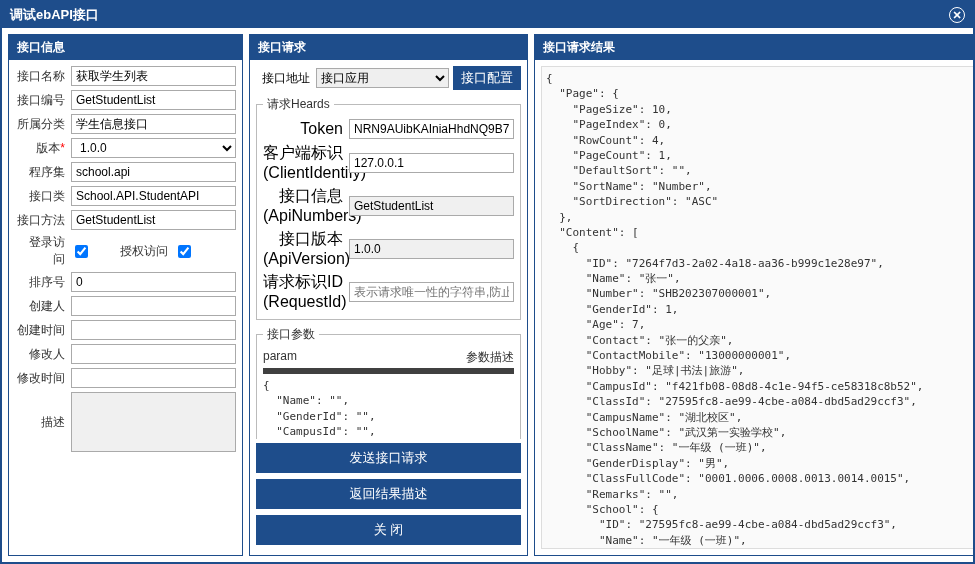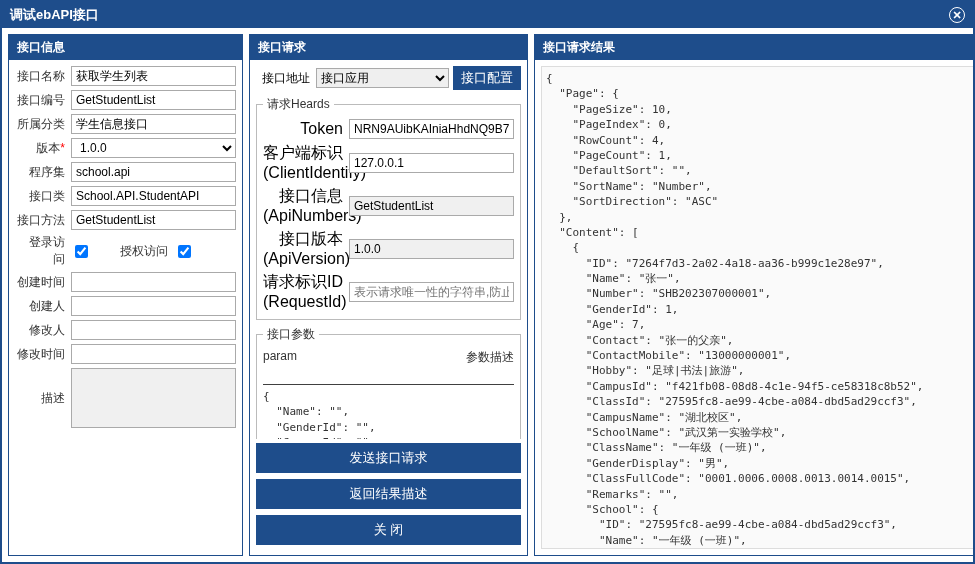--- a/index.html
+++ b/index.html
@@ -26,21 +26,21 @@
 .addr-row { display: flex; align-items: center; gap: 4px; margin-bottom: 6px; }
 .addr-row label { width: 56px; text-align: right; padding-right: 2px; }
 .addr-row select { flex: 1; height: 20px; border: 1px solid #aaa; font-size: 12px; }
 .btn { background: #1e4d8b; color: #fff; border: none; padding: 3px 8px; font-size: 13px; cursor: pointer; }
 fieldset { border: 1px solid #bbb; padding: 6px 6px 4px 6px; margin-bottom: 6px; }
 fieldset legend { font-size: 12px; padding: 0 4px; color: #333; }
 .h-row { display: flex; align-items: center; margin-bottom: 4px; }
 .h-row label { width: 86px; text-align: right; padding-right: 6px; font-size: 16px; }
 .h-row input { flex: 1; height: 20px; border: 1px solid #aaa; padding: 0 4px; font-size: 12px; }
 .h-row input.ro { background: #f0f0f0; }
-.param-head { display: flex; justify-content: space-between; font-size: 12px; color: #333; border-bottom: 1px solid #404040; padding-bottom: 18px; margin-bottom: 4px; }
+.param-head { display: flex; justify-content: space-between; font-size: 12px; color: #333; border-bottom: 6px solid #404040; padding-bottom: 2px; margin-bottom: 4px; }
 .param-body { font-family: Consolas, monospace; font-size: 11px; white-space: pre; line-height: 1.4; color: #333; height: 200px; overflow: auto; }
 .result-body { font-family: Consolas, monospace; font-size: 11px; white-space: pre; line-height: 1.4; color: #333; height: 100%; overflow: auto; background: #fafafa; border: 1px solid #ddd; padding: 4px; }
 .bottom-btns { display: flex; gap: 6px; padding: 4px 0; flex-direction: column; }
 .bottom-btns .btn { flex: 0 0 auto; padding: 6px 22px; }
 .bottom-btns .btn.wider { flex: 1; }
 .mid-body { display: flex; flex-direction: column; }
 .mid-scroll { flex: 1; overflow: auto; }
 </style>
 </head>
 <body>
@@ -84,25 +84,29 @@
             <input type="text" value="GetStudentList" style="">
           </div>
         <div class="form-row checkbox-row">
           <label>登录访问</label>
           <input type="checkbox" checked="" style="">
           <span class="spacer"></span>
           <label>授权访问</label>
           <input type="checkbox" checked="" style="">
         </div>
         <div class="form-row">
+            <label>排序号</label>
+            <input type="text" value="0" style="">
+          </div>
+        <div class="form-row">
+            <label>创建人</label>
+            <input type="text" value="" style="">
+          </div>
+        <div class="form-row">
             <label>创建时间</label>
-            <input type="text" value="" style="">
-          </div>
-        <div class="form-row">
-            <label>创建人</label>
             <input type="text" value="" style="">
           </div>
         <div class="form-row">
             <label>修改人</label>
             <input type="text" value="" style="">
           </div>
         <div class="form-row">
             <label>修改时间</label>
             <input type="text" value="" style="">
           </div>

